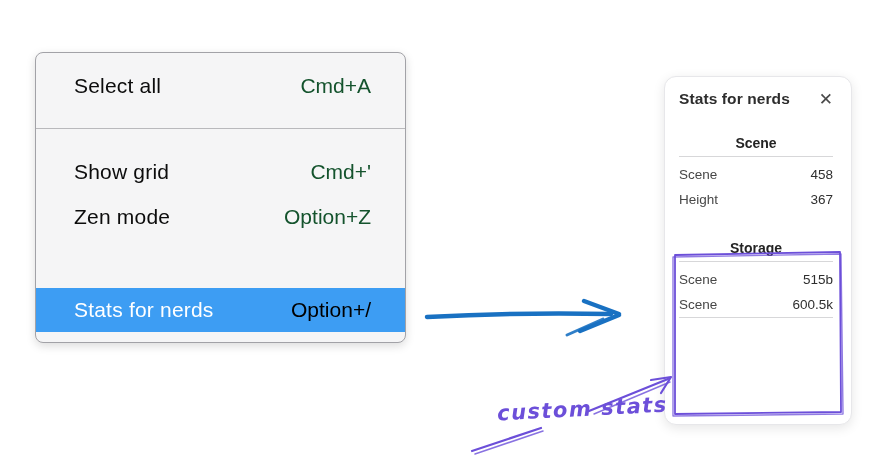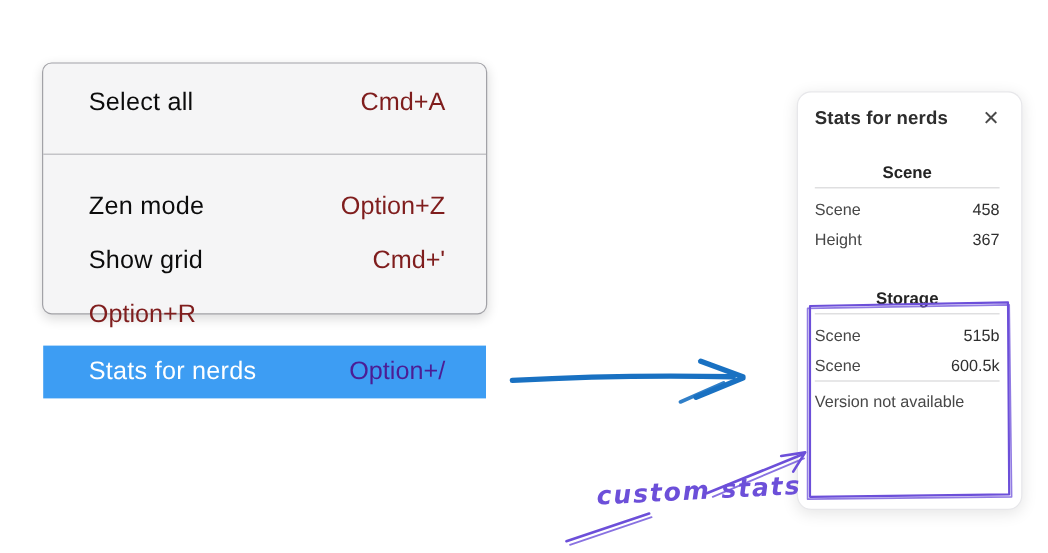--- a/index.html
+++ b/index.html
@@ -12,38 +12,38 @@
   body{
     font-family:"Liberation Sans", sans-serif;
     background:#ffffff;
     position:relative;
     overflow:hidden;
   }
   .canvas{position:absolute;inset:0;background:#fff;}
 
   
   .context-menu{
-    position:absolute;left:35px;top:52px;width:371px;height:210px;
+    position:absolute;left:35px;top:52px;width:371px;height:291px;
     background:#f5f5f6;
     border:1px solid #a2a2a7;
     border-radius:8px;
     box-shadow:0 3px 10px rgba(0,0,0,.14);
     padding:10px 0;
     font-size:21px;
   }
   .menu-item{
     height:45px;display:flex;align-items:center;
     padding:0 34px 0 38px;
   }
   .menu-item .mi-label{flex:1;color:#0c0c0c;letter-spacing:.2px;}
-  .menu-item .mi-shortcut{color:#7f1d1d;}
+  .menu-item .mi-shortcut{color:#14532d;}
   .menu-divider{height:1px;background:#b9b9bc;margin:20px 0;}
   .menu-item.highlighted{background:var(--highlight);height:44px;margin-top:4px;}
   .menu-item.highlighted .mi-label{color:#ffffff;}
-  .menu-item.highlighted .mi-shortcut{color:#4c1d95;}
+  .menu-item.highlighted .mi-shortcut{color:#000000;}
 
   
   .stats-panel{
     position:absolute;left:664px;top:76px;width:188px;height:349px;
     background:#ffffff;
     border:1px solid #e7e7ea;
     border-radius:12px;
     box-shadow:0 3px 12px rgba(0,0,0,.10);
     padding:13px 18px 0 14px;
     color:#333;
@@ -87,29 +87,28 @@
 
 <div class="canvas">
 
   <div class="context-menu">
     <div class="menu-item">
       <span class="mi-label">Select all</span>
       <span class="mi-shortcut">Cmd+A</span>
     </div>
     <div class="menu-divider"></div>
     <div class="menu-item">
+      <span class="mi-label">Show grid</span>
+      <span class="mi-shortcut">Cmd+'</span>
+    </div>
+    <div class="menu-item">
       <span class="mi-label">Zen mode</span>
       <span class="mi-shortcut">Option+Z</span>
     </div>
     <div class="menu-item">
-      <span class="mi-label">Show grid</span>
-      <span class="mi-shortcut">Cmd+'</span>
-    </div>
-    <div class="menu-item">
-      <span class="mi-shortcut">Option+R</span>
     </div>
     <div class="menu-item highlighted">
       <span class="mi-label">Stats for nerds</span>
       <span class="mi-shortcut">Option+/</span>
     </div>
   </div>
 
   <div class="stats-panel">
     <div class="panel-header">
       <span class="panel-title">Stats for nerds</span>
@@ -132,21 +131,20 @@
     <div class="stat-row">
       <span class="stat-label">Scene</span>
       <span class="stat-value">515b</span>
     </div>
     <div class="stat-row">
       <span class="stat-label">Scene</span>
       <span class="stat-value">600.5k</span>
     </div>
 
     <hr class="panel-hr">
-    <div class="version-note">Version not available</div>
   </div>
 
   <svg class="annotation-layer" width="873" height="461" viewBox="0 0 873 461">
 
     <g stroke="var(--flow-arrow)" fill="none" stroke-linecap="round" stroke-linejoin="round">
       <path d="M427,317 Q520,312 611,314" stroke-width="4.5"></path>
       <path d="M584,301 L619,314" stroke-width="4.5"></path>
       <path d="M580,331 L619,315" stroke-width="4.5"></path>
       <path d="M567,335 L603,319" stroke-width="3" opacity="0.9"></path>
     </g>

